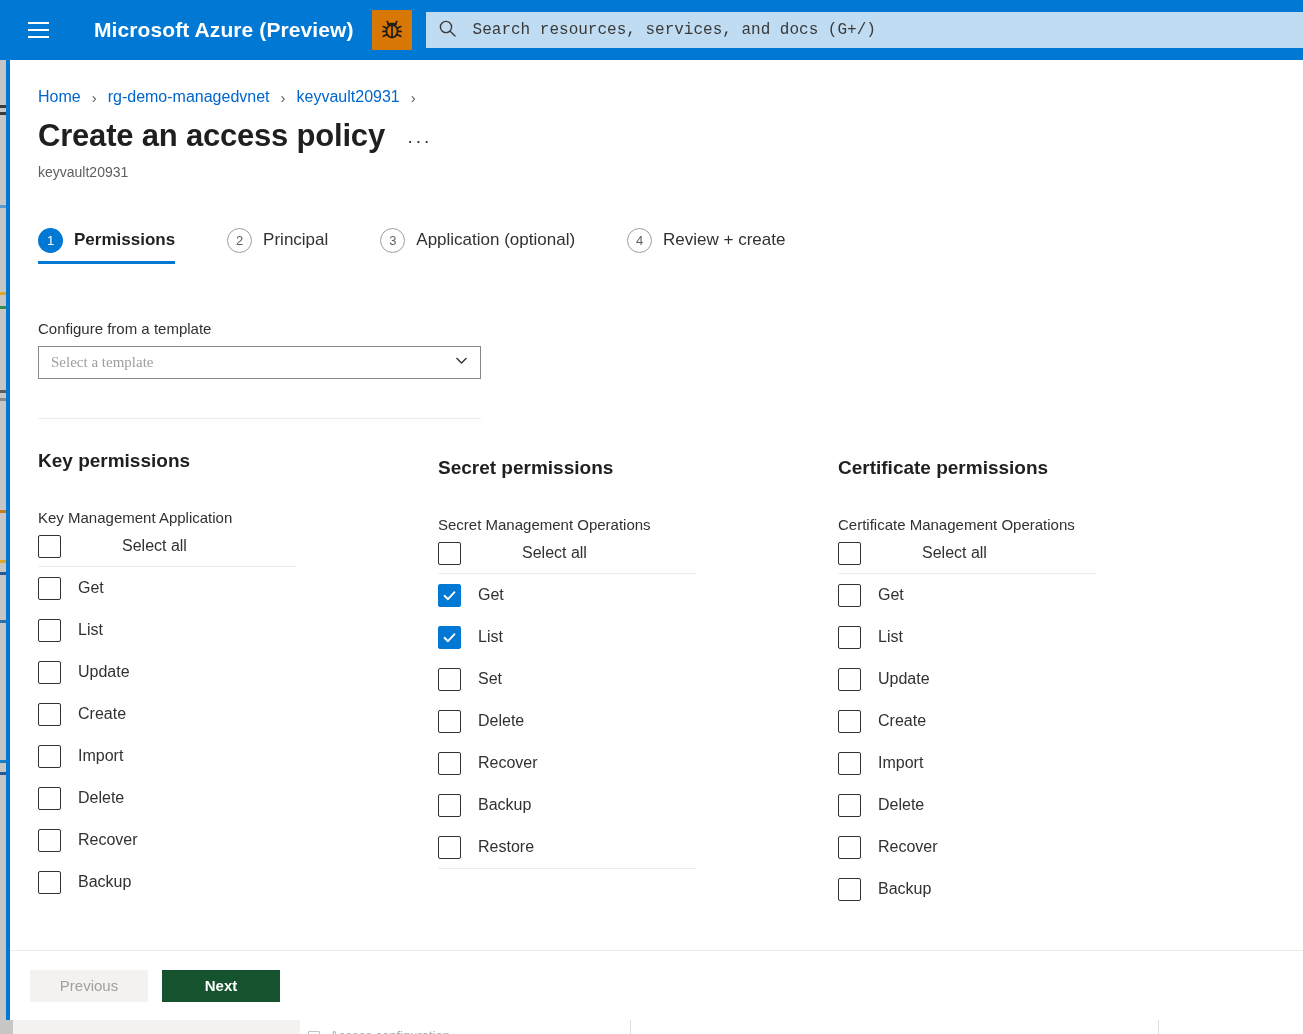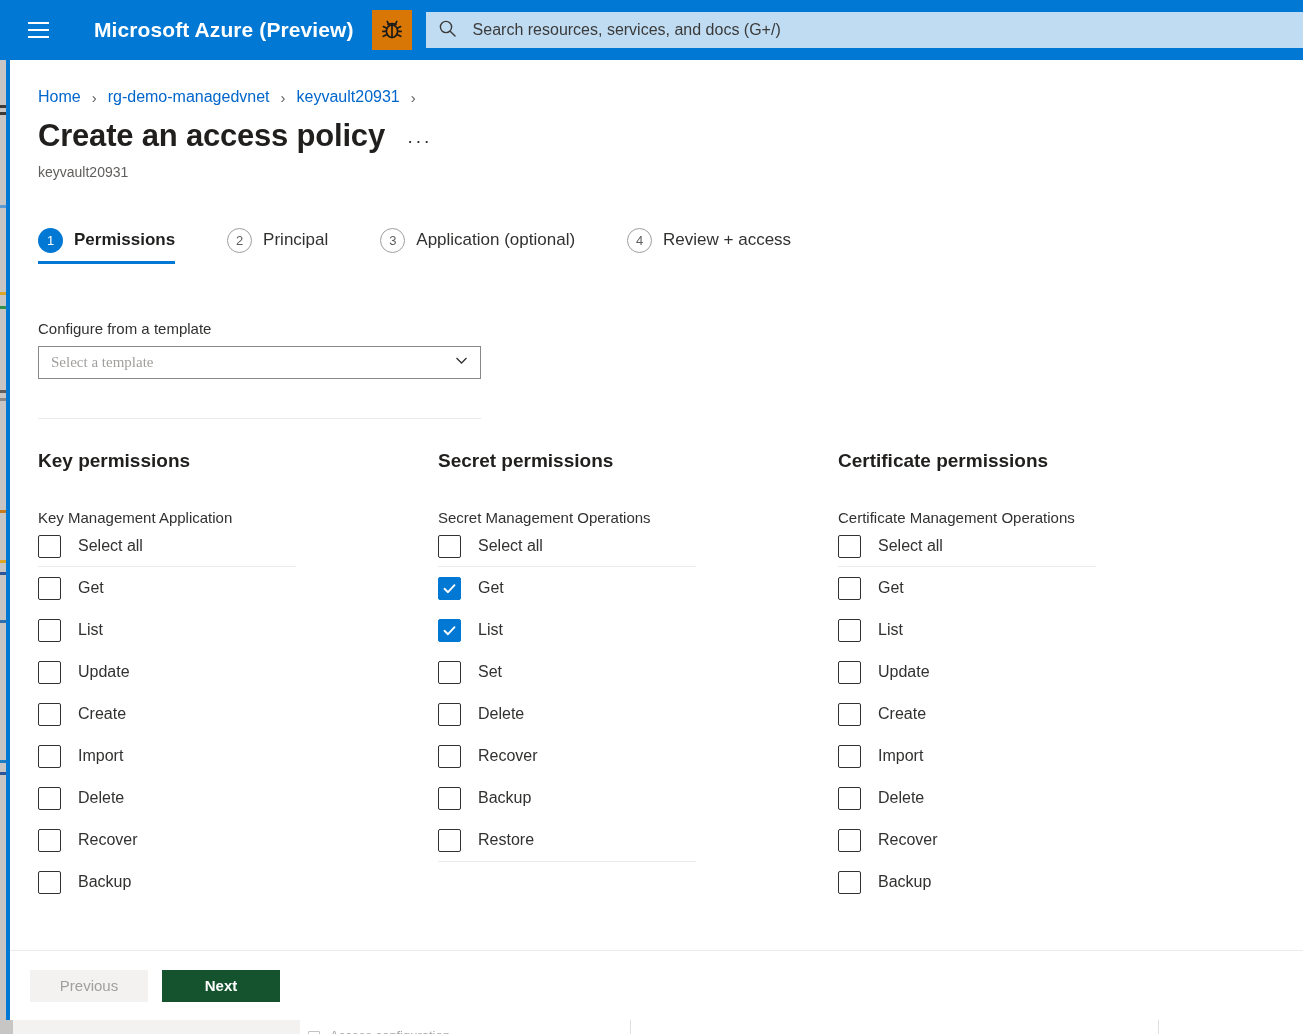--- a/index.html
+++ b/index.html
@@ -65,21 +65,21 @@
   }
   .bug-badge svg { display: block; }
   .search-wrap {
     margin-left: 14px; flex: 1; height: 36px; margin-right: 0;
     background: #bfdcf3; display: flex; align-items: center;
     padding: 0 12px; cursor: text;
   }
   .search-wrap .mag { flex: none; margin-right: 14px; }
   .search-input {
     border: 0; outline: 0; background: transparent;
-    font-family: Liberation Sans, sans-serif;
+    font-family: Liberation Mono, monospace;
     font-size: 16px; color: #3b3a39; width: 100%;
   }
   .search-input::placeholder { color: #3b3a39; opacity: 1; }
 
   
   .blade {
     position: absolute; left: 6px; top: 60px; right: 0; bottom: 14px;
     background: #ffffff;
     border-left: 4px solid #0078d4;
     z-index: 20;
@@ -129,26 +129,26 @@
     display: flex; align-items: center; justify-content: space-between;
     padding: 0 10px 0 12px; cursor: pointer;
   }
   .dropdown .ph { font-size: 15px; color: #a19f9d; font-family: Liberation Serif, serif; }
 
   .section-divider { width: 443px; height: 1px; background: #edebe9; margin-top: 39px; }
 
   
   .perm-columns { display: flex; margin-top: 31px; }
   .perm-col { width: 400px; flex: none; }
-  .perm-col + .perm-col { margin-left: 0; }
+  .perm-col + .perm-col { margin-left: 0; margin-top: 7px; }
   .col-title { font-size: 19px; font-weight: 700; color: #201f1e; }
   .col-sub { font-size: 15px; color: #323130; margin-top: 37px; }
 
   .cb-row { display: flex; align-items: center; height: 42px; cursor: pointer; }
-  .cb-row.select-all { height: 40px; }
+  .cb-row.select-all { height: 40px; gap: 44px; }
   .cbx {
     width: 23px; height: 23px; flex: none;
     border: 1.5px solid #323130; border-radius: 2px; background: #fff;
     display: flex; align-items: center; justify-content: center;
     margin-right: 17px;
   }
   .cbx.checked { background: #0078d4; border-color: #0078d4; }
   .cbx svg { display: none; }
   .cbx.checked svg { display: block; }
   .cb-label { font-size: 16px; color: #323130; }
@@ -259,21 +259,21 @@
         <div class="tab">
           <span class="tab-num">2</span>
           <span class="tab-label">Principal</span>
         </div>
         <div class="tab">
           <span class="tab-num">3</span>
           <span class="tab-label">Application (optional)</span>
         </div>
         <div class="tab">
           <span class="tab-num">4</span>
-          <span class="tab-label">Review + access</span>
+          <span class="tab-label">Review + create</span>
         </div>
       </div>
 
       <div class="field-label">Configure from a template</div>
       <div class="dropdown">
         <span class="ph">Select a template</span>
         <span>
           <svg width="17" height="17" viewBox="0 0 17 17" aria-hidden="true">
             <polyline points="3.5,6 8.5,11 13.5,6" fill="none" stroke="#323130" stroke-width="1.3"></polyline>
           </svg>

